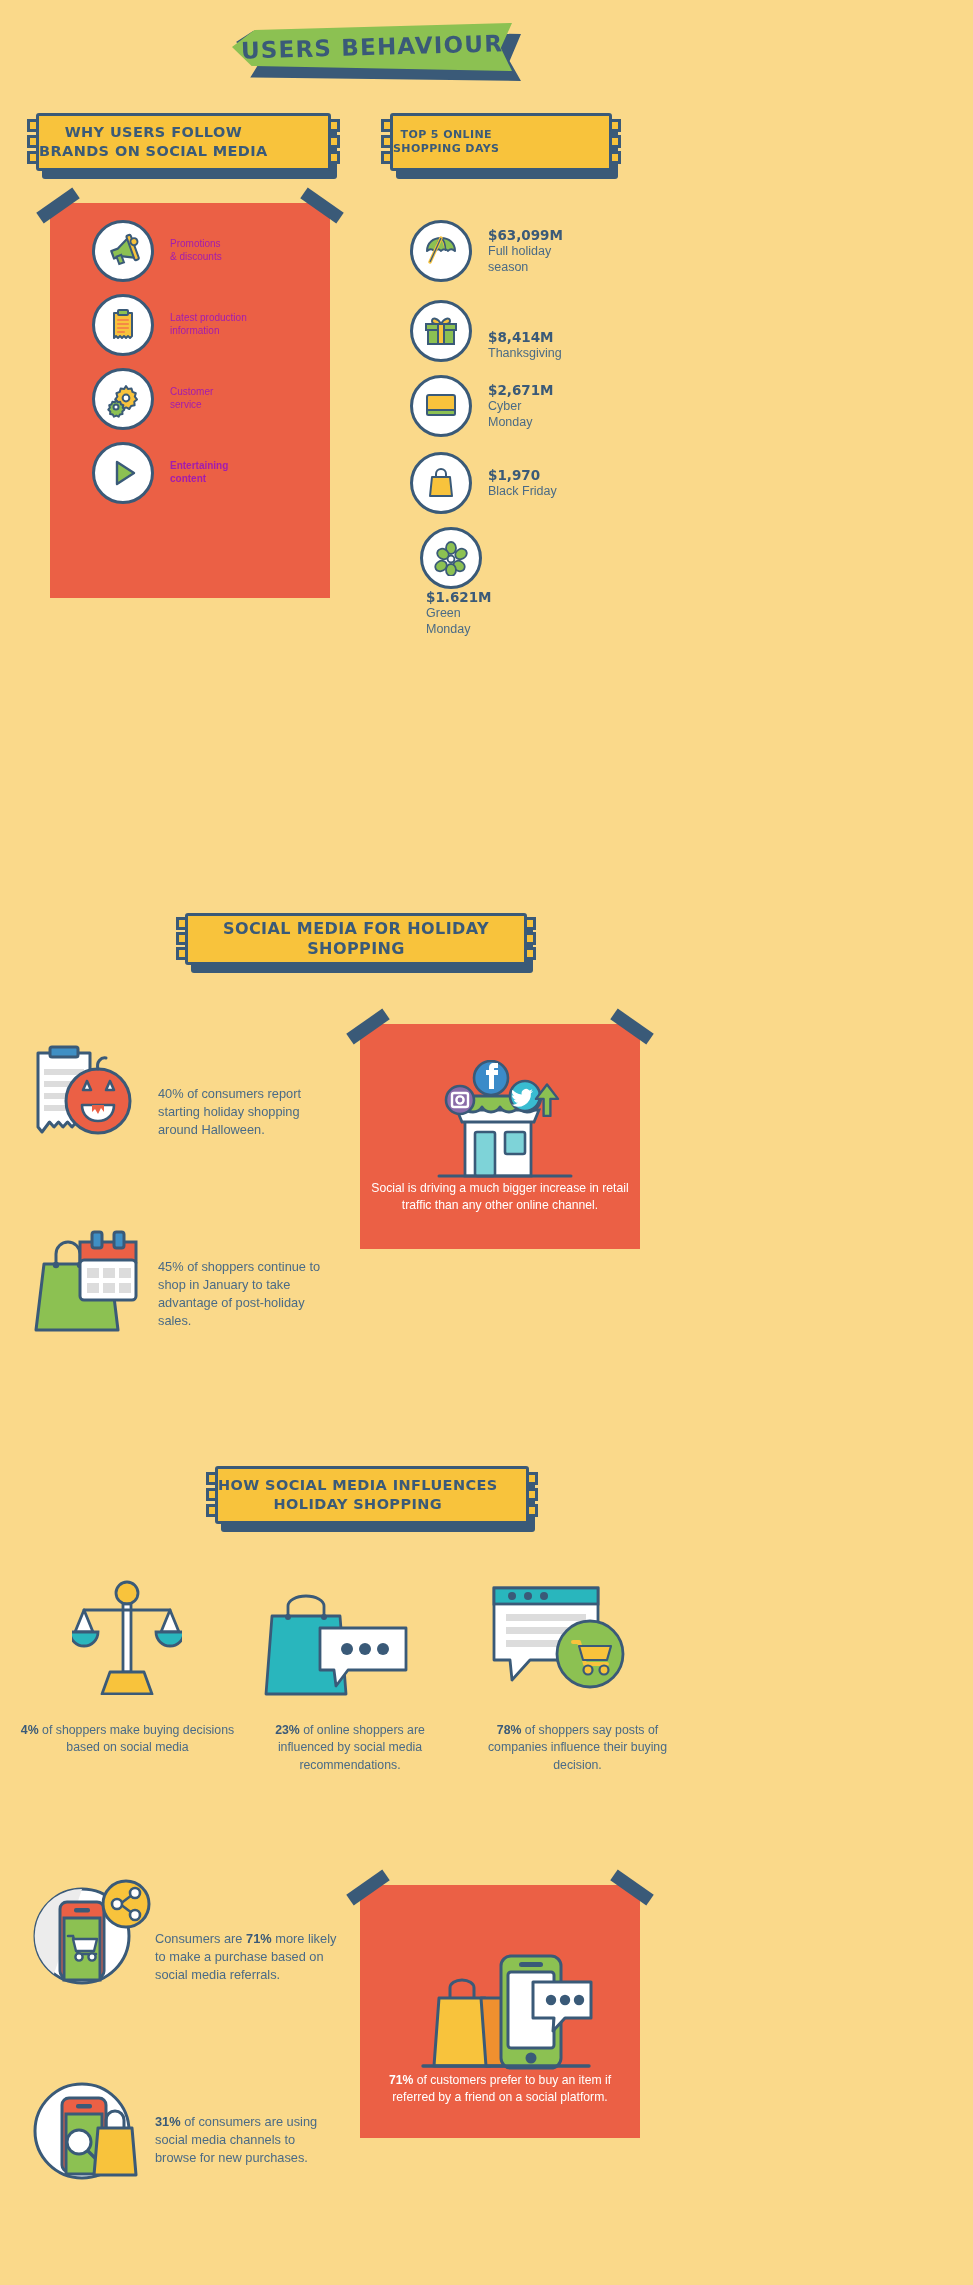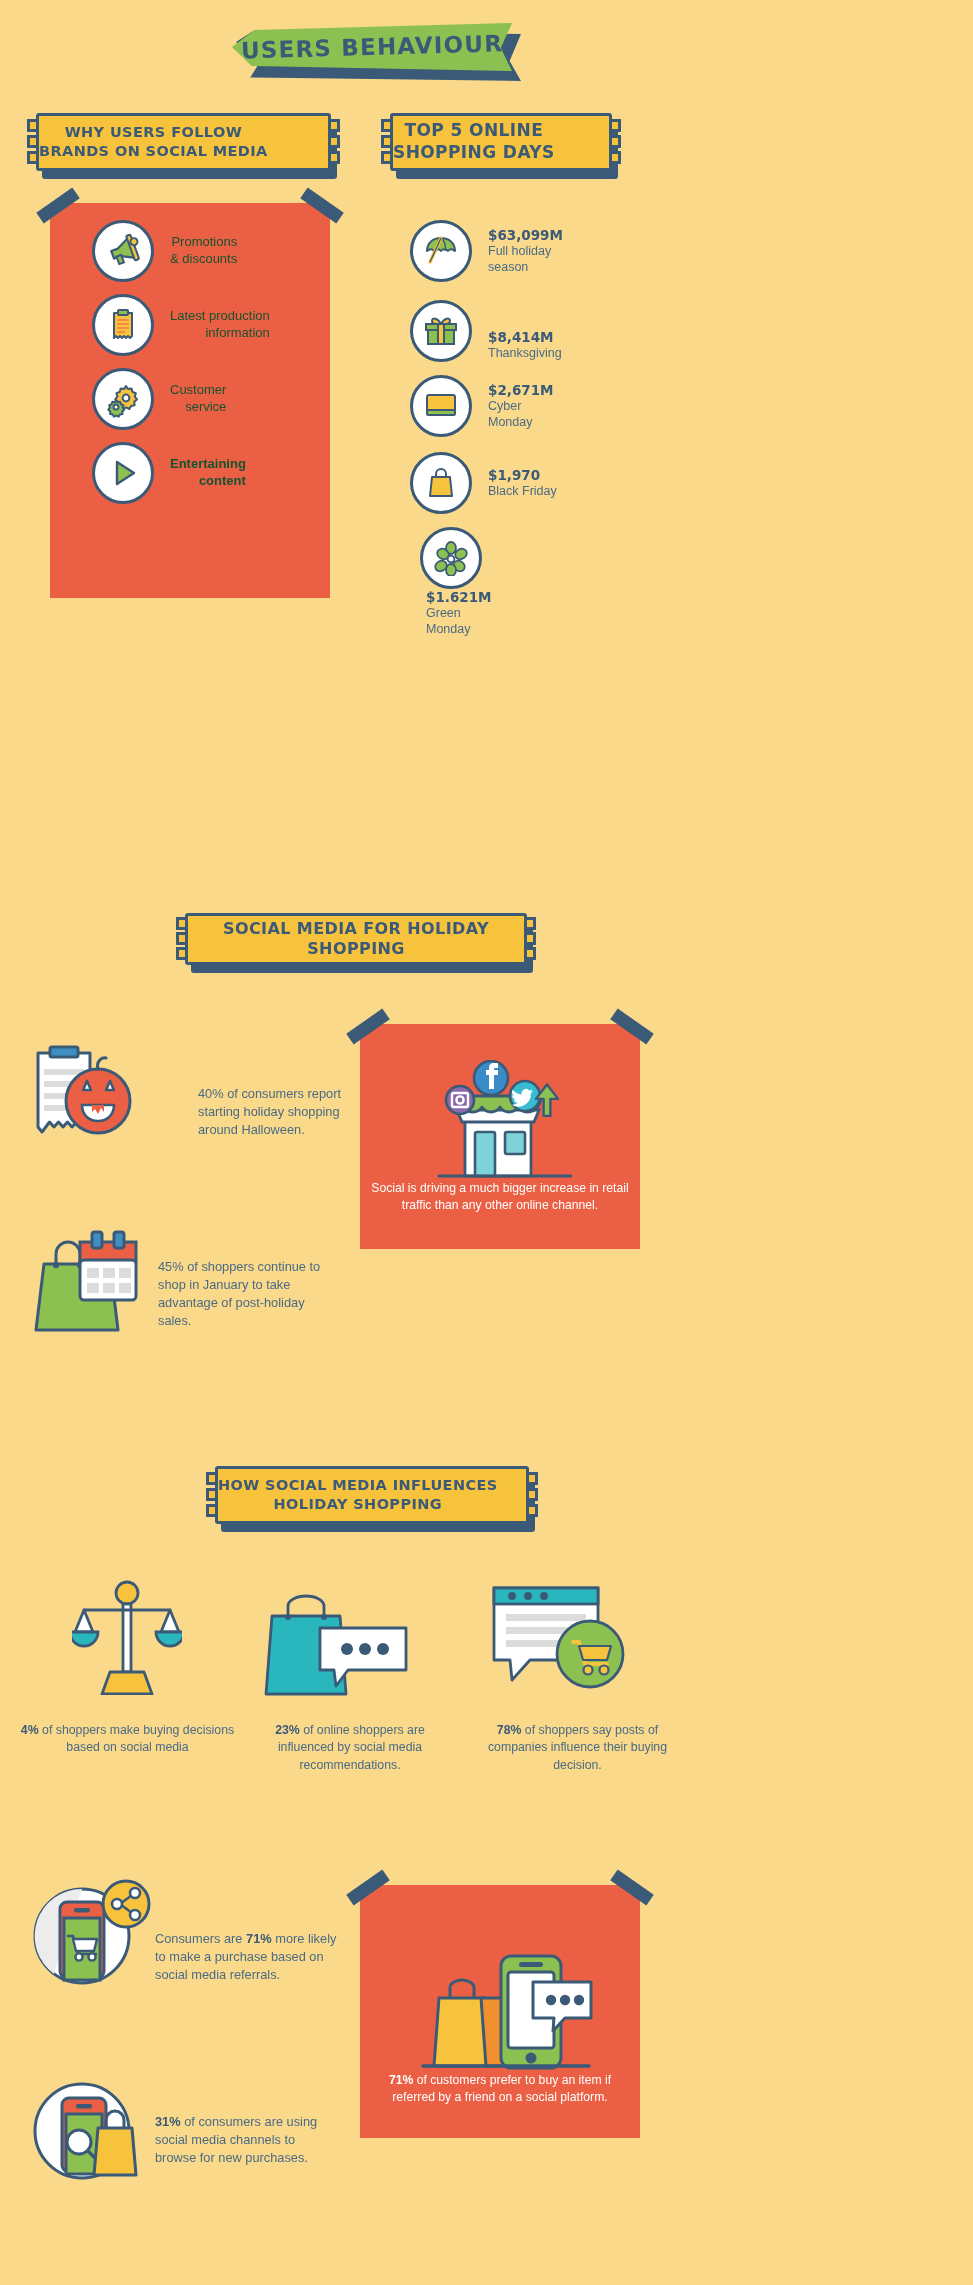--- a/index.html
+++ b/index.html
@@ -66,21 +66,21 @@
   
   .icon-row { position: absolute; display: flex; align-items: center; }
   .circ {
     width: 62px; height: 62px; border-radius: 50%;
     background: #fff; border: 3px solid #3a5a78;
     display: flex; align-items: center; justify-content: center;
     flex: none;
   }
   .row-label { margin-left: 16px; line-height: 1.28; }
 
-  .left-item-text { color: #14532d; font-size: 13px; text-align: right; }
+  .left-item-text { color: #a21caf; font-size: 10px; }
   .right-amount { color: #3a5a78; font-weight: bold; font-size: 13.5px; font-family: "DejaVu Sans", sans-serif; }
   .right-day { color: #4a6b86; font-size: 12.5px; line-height: 1.25; }
 
   .para { position: absolute; color: #4a6b86; font-size: 12.8px; line-height: 1.42; }
   .para b { color: #3a5a78; }
   .white-cap {
     position: absolute; color: #fff; font-size: 12.2px; line-height: 1.38; text-align: center;
   }
   .white-cap b { font-weight: bold; }
   .stat-cap {
@@ -126,21 +126,21 @@
       <i style="top:6px"></i>
         <i style="top:22px"></i>
         <i style="top:38px"></i>
     </div>
     <div class="cog-teeth right" style="right:0">
       <i style="top:6px"></i>
         <i style="top:22px"></i>
         <i style="top:38px"></i>
     </div>
     <div class="cog-body">
-      <span style="font-size:17px;">
+      <span style="font-size:11px;">
         <span>TOP 5 ONLINE</span><br>
         <span>SHOPPING DAYS</span>
       </span>
     </div>
   </div>
 
   <div class="red-panel" style="left:50px;top:203px;width:280px;height:395px;">
     <div class="tape tl"></div>
     <div class="tape tr"></div>
   </div>
@@ -327,21 +327,21 @@
         <rect x="14" y="60" width="26" height="6"></rect>
       </g>
       <circle cx="68" cy="56" r="32" fill="#eb6045" stroke="#3a5a78" stroke-width="3"></circle>
       <path d="M68 24c-2-7 3-12 8-11" fill="none" stroke="#3a5a78" stroke-width="3" stroke-linecap="round"></path>
       <path d="M53 45l8 0-4-9z" fill="#fff" stroke="#3a5a78" stroke-width="2.6" stroke-linejoin="round"></path>
       <path d="M76 45l8 0-4-9z" fill="#fff" stroke="#3a5a78" stroke-width="2.6" stroke-linejoin="round"></path>
       <path d="M52 60h32c0 10-7 16-16 16s-16-6-16-16z" fill="#fff" stroke="#3a5a78" stroke-width="2.6" stroke-linejoin="round"></path>
       <path d="M62 60v7l3-3 3 5 3-6 3 4v-7z" fill="#eb6045"></path>
     </svg>
   </div>
-  <div class="para" style="left:158px;top:1085px;width:166px;margin-left:40px;">40% of consumers report starting holiday shopping around Halloween.</div>
+  <div class="para" style="left:158px;top:1085px;width:166px;">40% of consumers report starting holiday shopping around Halloween.</div>
 
   <div style="position:absolute;left:24px;top:1228px;">
     <svg width="118" height="104" viewBox="0 0 118 104">
       <path d="M20 36h66l8 66H12z" fill="#8cc152" stroke="#3a5a78" stroke-width="3" stroke-linejoin="round"></path>
       <path d="M32 36V26a12 12 0 0 1 24 0v10" fill="none" stroke="#3a5a78" stroke-width="3"></path>
       <circle cx="32" cy="37" r="3.2" fill="#3a5a78"></circle>
       <circle cx="56" cy="37" r="3.2" fill="#3a5a78"></circle>
       <rect x="56" y="14" width="56" height="20" fill="#eb6045" stroke="#3a5a78" stroke-width="3"></rect>
       <rect x="56" y="32" width="56" height="40" rx="4" fill="#fff" stroke="#3a5a78" stroke-width="3"></rect>
       <rect x="68" y="4" width="10" height="16" rx="2.5" fill="#3f8fc4" stroke="#3a5a78" stroke-width="3"></rect>

